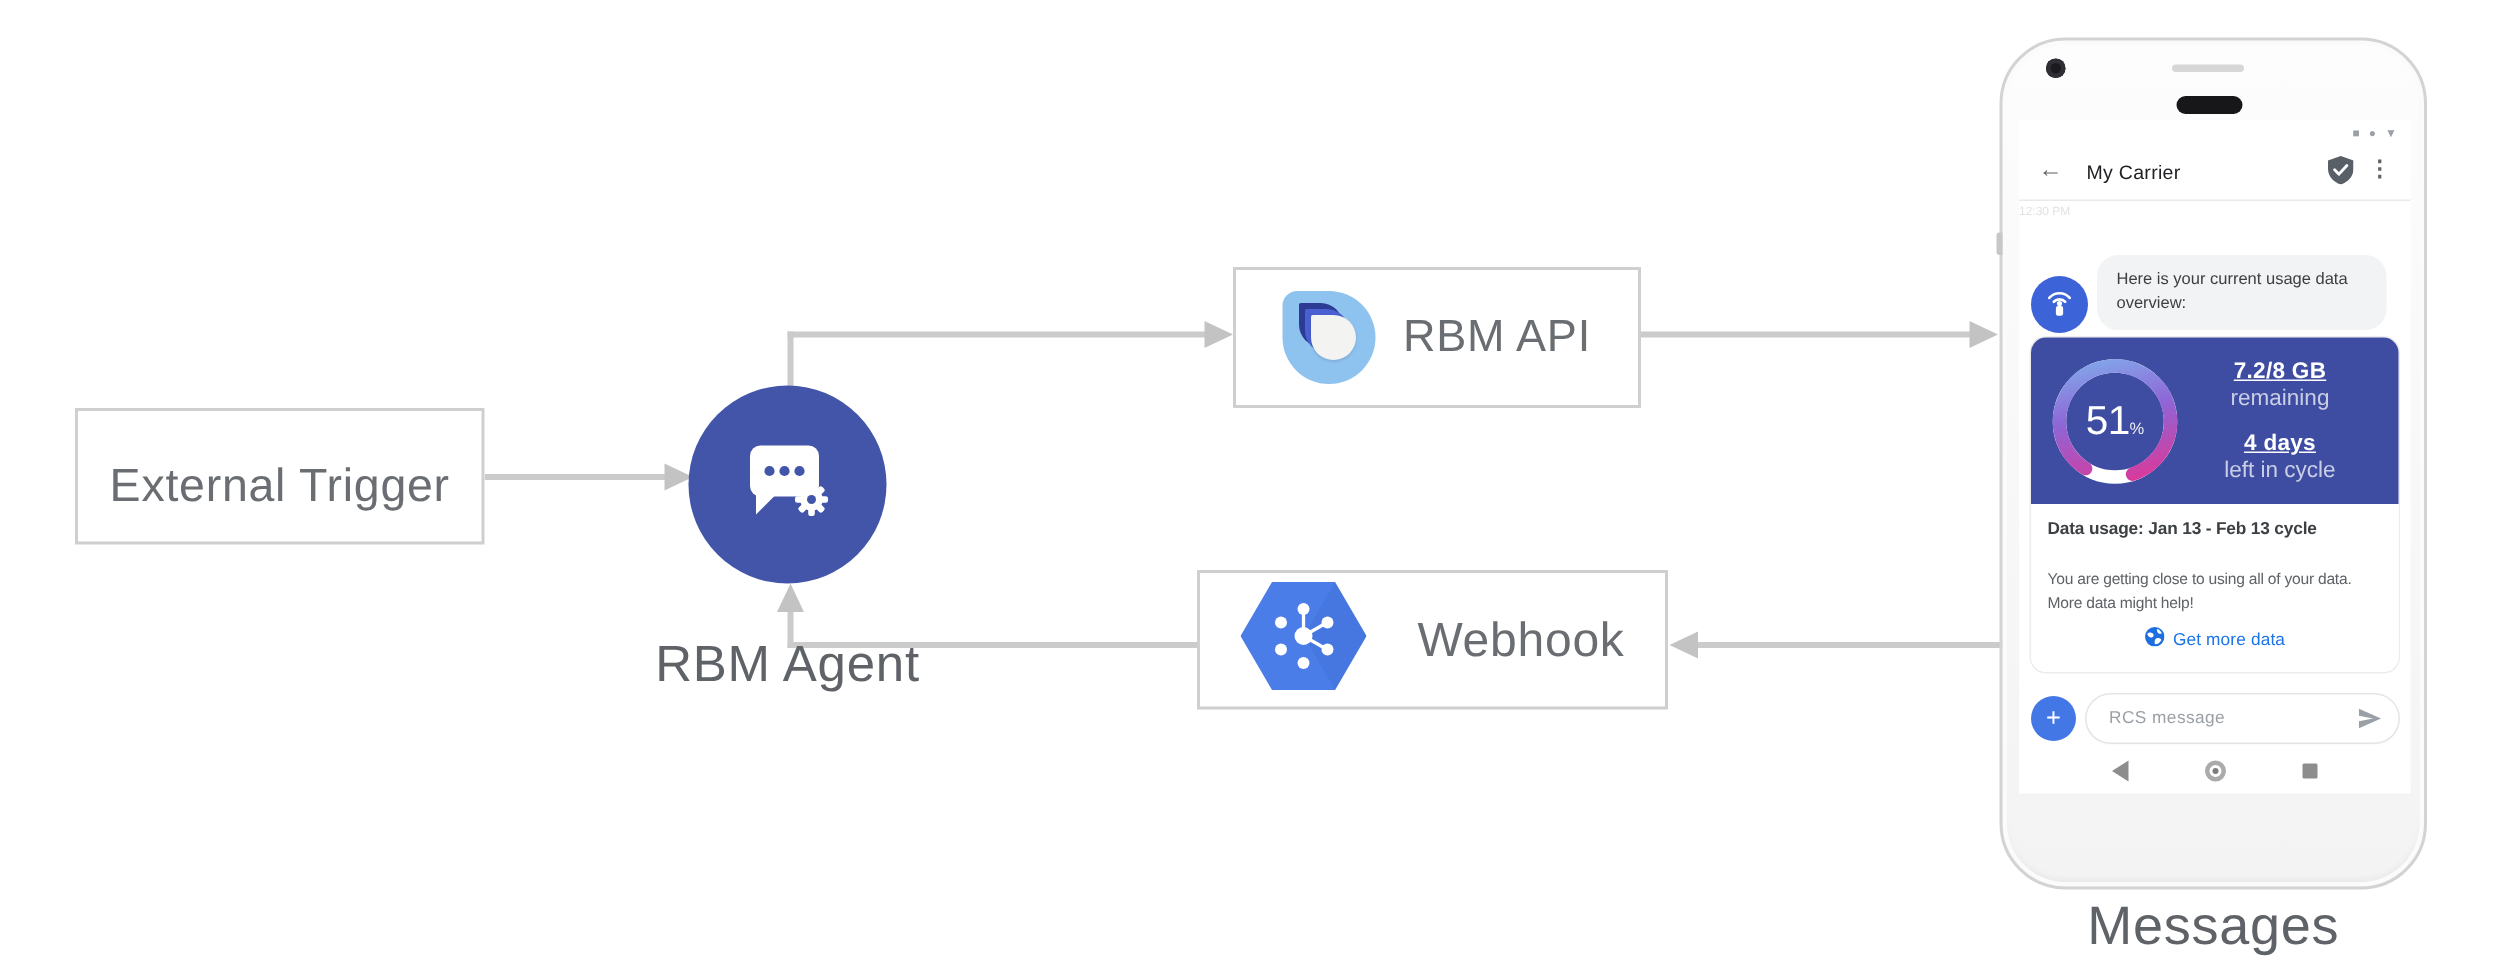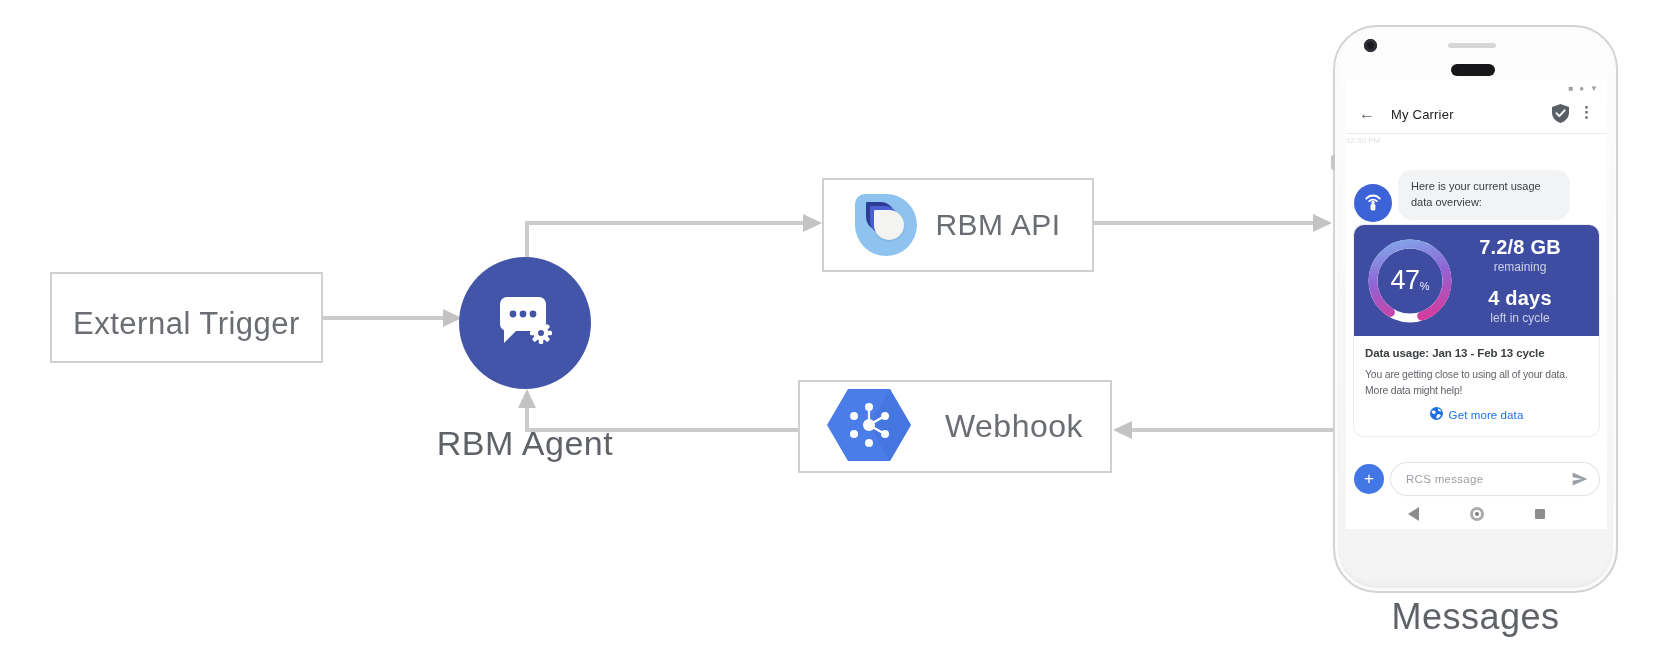--- a/index.html
+++ b/index.html
@@ -57,35 +57,35 @@
 
   .app-header { position:absolute; left:0; top:16px; width:100%; height:36px; display:flex; align-items:center; }
   .back-glyph { margin-left:13px; font-size:16px; color:#5f6368; }
   .app-title { margin-left:16px; font-size:13px; color:#202124; letter-spacing:.2px; }
   .shield { position:absolute; right:38px; top:8px; }
   .menu-dots { position:absolute; right:13px; top:7px; font-size:15px; color:#5f6368; font-weight:700; }
   .hdr-divider { position:absolute; left:0; top:53px; width:100%; height:1px; background:#e9e9e9; }
   .timestamp { position:absolute; top:56px; width:100%; font-size:8px; color:#e2e2e4; }
 
   .avatar { position:absolute; left:8px; top:104px; width:38px; height:38px; border-radius:50%; background:#3d63d8; display:flex; align-items:center; justify-content:center; }
-  .bubble { position:absolute; left:52px; top:90px; width:172px; background:#f1f3f4; border-radius:14px; padding:9px 13px; font-size:11px; line-height:1.45; color:#3c4043; }
+  .bubble { position:absolute; left:52px; top:90px; width:193px; background:#f1f3f4; border-radius:14px; padding:9px 13px; font-size:11px; line-height:1.45; color:#3c4043; }
 
   .usage-card { position:absolute; left:8px; top:145px; width:245px; border-radius:10px; box-shadow:0 0 0 1px #ececec; }
   .card-blue { height:111px; background:#3e4da1; border-radius:10px 10px 0 0; display:flex; align-items:center; padding:0 12px 0 13px; }
   .gauge-wrap { position:relative; width:86px; height:86px; flex:none; }
   .gauge-center { position:absolute; inset:0; display:flex; align-items:center; justify-content:center; color:#fff; }
   .gauge-val { font-size:27px; font-weight:300; letter-spacing:-.5px; }
   .gauge-unit { font-size:11px; margin-top:10px; opacity:.9; }
   .card-stats { flex:1; text-align:center; color:#fff; }
-  .stat-big { font-size:20px; font-weight:700; letter-spacing:.2px; }
-  .stat-sub { font-size:12px; color:rgba(255,255,255,.72); margin-top:1px; }
+  .stat-big { font-size:15px; font-weight:700; letter-spacing:.2px;text-decoration:underline; }
+  .stat-sub { font-size:15px; color:rgba(255,255,255,.72); margin-top:1px; }
   .stat-gap { height:13px; }
   .card-white { background:#fff; border-radius:0 0 10px 10px; padding:11px 11px 12px; }
   .cw-title { font-size:11.5px; font-weight:700; color:#3c4043; letter-spacing:-.1px; }
-  .cw-body { margin-top:8px; font-size:10.4px; line-height:1.5; color:#5f6368; letter-spacing:-.15px; white-space:nowrap; }
+  .cw-body { margin-top:20px; font-size:10.4px; line-height:1.5; color:#5f6368; letter-spacing:-.15px; white-space:nowrap; }
   .cw-action { margin-top:8px; display:flex; align-items:center; justify-content:center; gap:6px; }
   .cw-action-label { font-size:11.5px; font-weight:500; color:#1a73e8; letter-spacing:.1px; }
 
   .composer { position:absolute; left:0; top:383px; width:100%; height:32px; }
   .plus-btn { position:absolute; left:8px; top:1px; width:30px; height:30px; border-radius:50%; background:#4377e6; color:#fff; font-size:17px; display:flex; align-items:center; justify-content:center; border:none; }
   .msg-pill { position:absolute; left:45px; top:0; width:208px; height:32px; border-radius:16px; background:#fff; box-shadow:0 0 0 1px #e4e4e4, 0 1px 2px rgba(0,0,0,.05); }
   .msg-input { position:absolute; left:15px; top:0; width:150px; height:100%; border:none; outline:none; font-size:11.5px; color:#3c4043; font-family:"Liberation Sans",sans-serif; background:transparent; }
   .msg-input::placeholder { color:#9aa0a6; letter-spacing:.3px; }
   .send-btn { position:absolute; right:10px; top:7px; width:18px; height:18px; background:transparent; border:none; padding:0; }
 
@@ -229,21 +229,21 @@
                 <linearGradient id="gaugeGrad" x1="0" y1="1" x2="1" y2="0">
                   <stop offset="0" stop-color="#7fb5ee"></stop>
                   <stop offset="0.45" stop-color="#8f65d6"></stop>
                   <stop offset="1" stop-color="#ea2f8d"></stop>
                 </linearGradient>
               </defs>
               <circle cx="43" cy="43" r="37" fill="none" stroke="#ffffff" stroke-width="9"></circle>
               <circle cx="43" cy="43" r="37" fill="none" stroke="url(#gaugeGrad)" stroke-width="9" pathLength="100" stroke-dasharray="86 14" stroke-linecap="round" transform="rotate(122 43 43)"></circle>
             </svg>
             <div class="gauge-center">
-              <span class="gauge-val">47</span>
+              <span class="gauge-val">51</span>
               <span class="gauge-unit">%</span>
             </div>
           </div>
           <div class="card-stats">
             <div class="stat-big">7.2/8 GB</div>
             <div class="stat-sub">remaining</div>
             <div class="stat-gap"></div>
             <div class="stat-big">4 days</div>
             <div class="stat-sub">left in cycle</div>
           </div>

